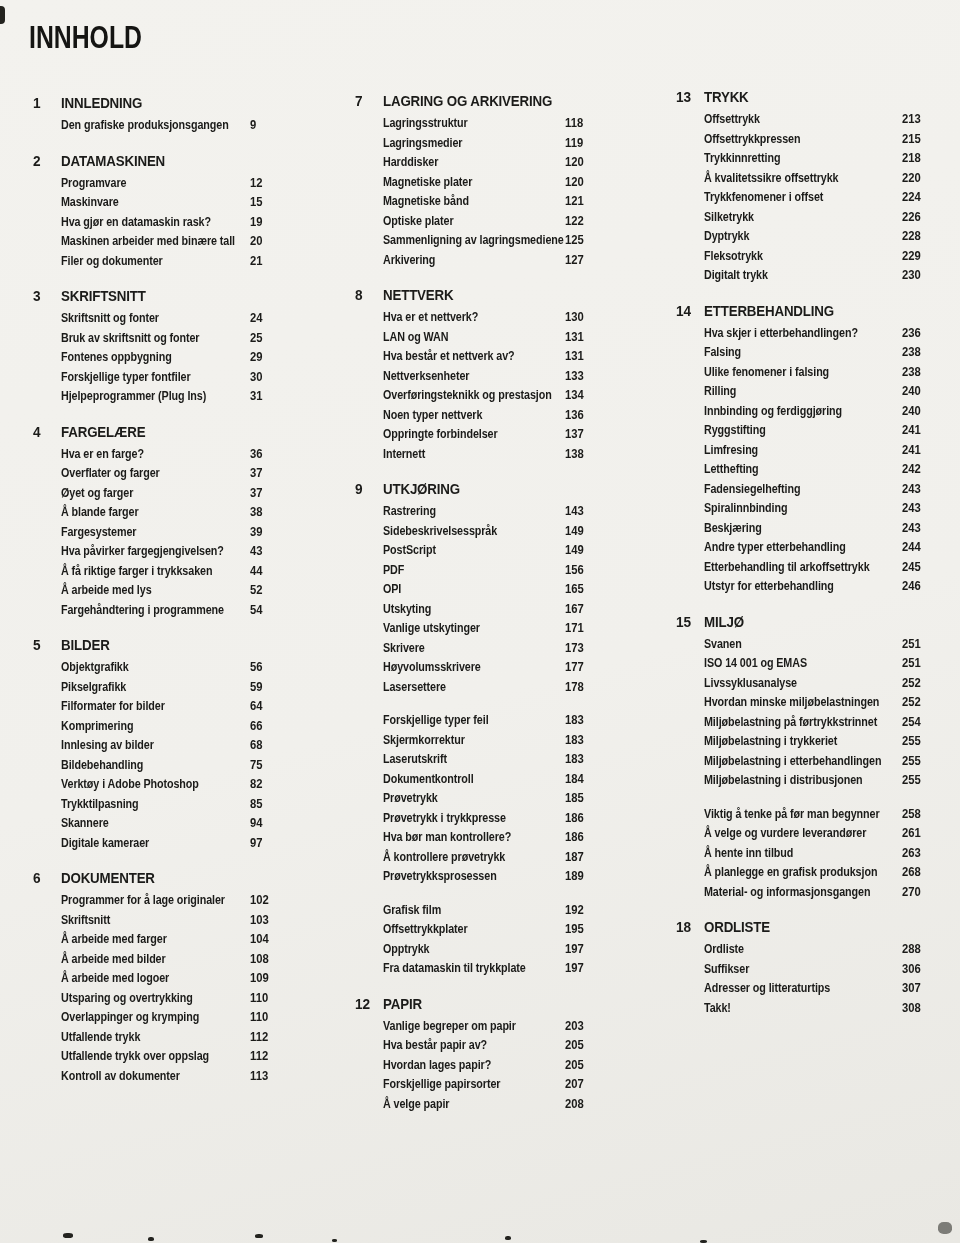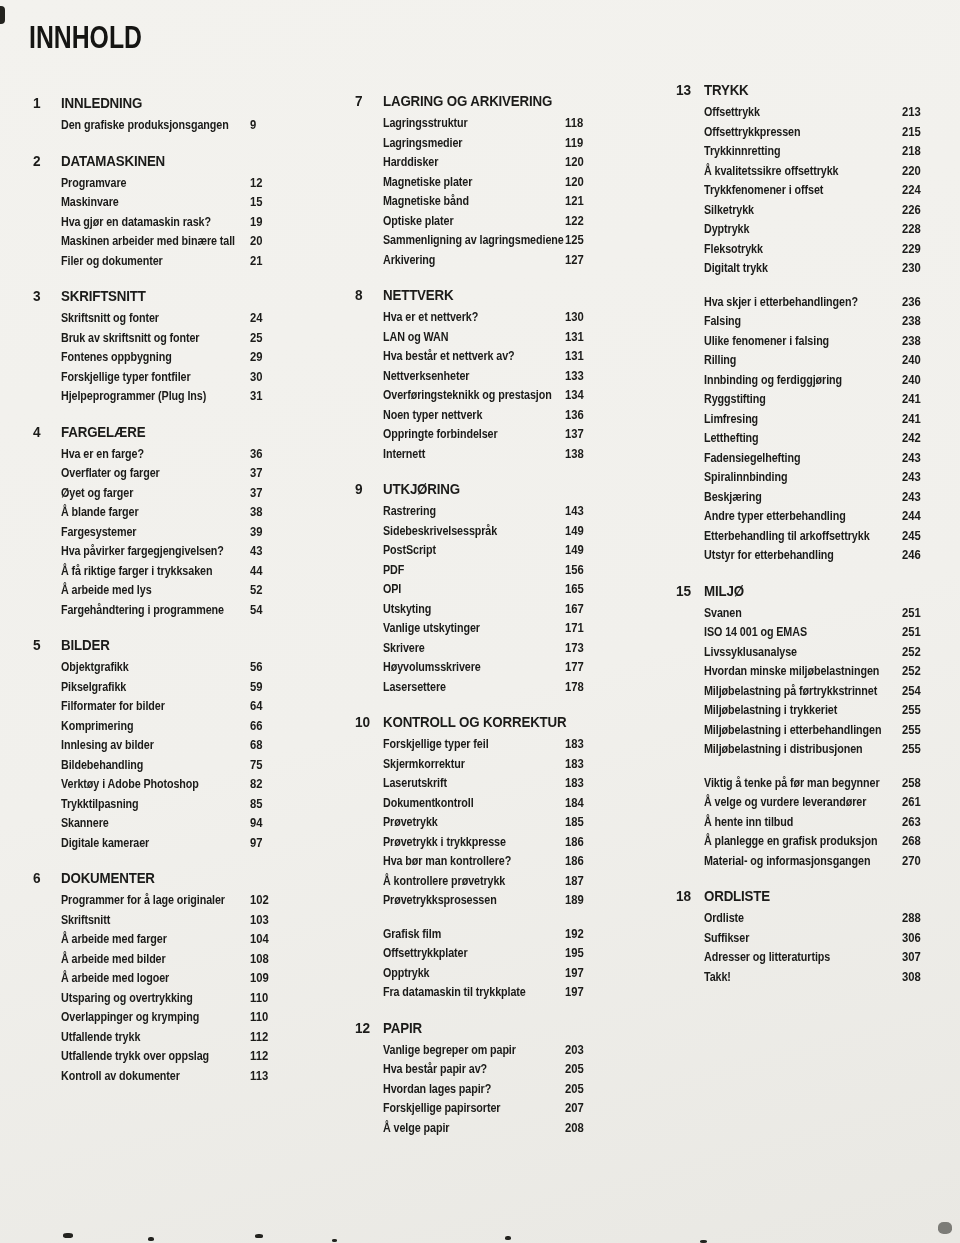--- a/index.html
+++ b/index.html
@@ -20,21 +20,21 @@
     font-weight: bold;
     letter-spacing: 0px;
     white-space: nowrap;
     transform: scaleX(0.80);
     transform-origin: 0 0;
     color: #151513;
   }
   .toc-column { position: absolute; }
   .col-0 { left: 33px;  top: 92px; width: 262px; --pagex: 189px; }
   .col-1 { left: 355px; top: 90px; width: 262px; --pagex: 182px; }
-  .col-2 { left: 676px; top: 79px; width: 272px; --pagex: 198px; }
+  .col-2 { left: 676px; top: 86px; width: 272px; --pagex: 198px; }
 
   .section { margin-bottom: 14px; }
   .sec-head { display: flex; line-height: 21px; margin-bottom: 3px; }
   .sec-num {
     width: 28px; flex: none;
     font-size: 15.5px; font-weight: bold;
     transform: scaleX(0.88); transform-origin: 0 50%;
   }
   .sec-title {
     font-size: 15.5px; font-weight: bold;
@@ -212,24 +212,20 @@
         <div class="item"><span class="label">PDF</span><span class="page">156</span></div>
         <div class="item"><span class="label">OPI</span><span class="page">165</span></div>
         <div class="item"><span class="label">Utskyting</span><span class="page">167</span></div>
         <div class="item"><span class="label">Vanlige utskytinger</span><span class="page">171</span></div>
         <div class="item"><span class="label">Skrivere</span><span class="page">173</span></div>
         <div class="item"><span class="label">Høyvolumsskrivere</span><span class="page">177</span></div>
         <div class="item"><span class="label">Lasersettere</span><span class="page">178</span></div>
       </div>
     </div>
     <div class="section">
-      <div class="sec-head">
-        <span class="sec-num">10</span>
-        <span class="sec-title">KONTROLL OG KORREKTUR</span>
-      </div>
       <div class="items">
         <div class="item"><span class="label">Forskjellige typer feil</span><span class="page">183</span></div>
         <div class="item"><span class="label">Skjermkorrektur</span><span class="page">183</span></div>
         <div class="item"><span class="label">Laserutskrift</span><span class="page">183</span></div>
         <div class="item"><span class="label">Dokumentkontroll</span><span class="page">184</span></div>
         <div class="item"><span class="label">Prøvetrykk</span><span class="page">185</span></div>
         <div class="item"><span class="label">Prøvetrykk i trykkpresse</span><span class="page">186</span></div>
         <div class="item"><span class="label">Hva bør man kontrollere?</span><span class="page">186</span></div>
         <div class="item"><span class="label">Å kontrollere prøvetrykk</span><span class="page">187</span></div>
         <div class="item"><span class="label">Prøvetrykksprosessen</span><span class="page">189</span></div>
@@ -269,20 +265,24 @@
         <div class="item"><span class="label">Trykkinnretting</span><span class="page">218</span></div>
         <div class="item"><span class="label">Å kvalitetssikre offsettrykk</span><span class="page">220</span></div>
         <div class="item"><span class="label">Trykkfenomener i offset</span><span class="page">224</span></div>
         <div class="item"><span class="label">Silketrykk</span><span class="page">226</span></div>
         <div class="item"><span class="label">Dyptrykk</span><span class="page">228</span></div>
         <div class="item"><span class="label">Fleksotrykk</span><span class="page">229</span></div>
         <div class="item"><span class="label">Digitalt trykk</span><span class="page">230</span></div>
       </div>
     </div>
     <div class="section">
+      <div class="sec-head">
+        <span class="sec-num">14</span>
+        <span class="sec-title">ETTERBEHANDLING</span>
+      </div>
       <div class="items">
         <div class="item"><span class="label">Hva skjer i etterbehandlingen?</span><span class="page">236</span></div>
         <div class="item"><span class="label">Falsing</span><span class="page">238</span></div>
         <div class="item"><span class="label">Ulike fenomener i falsing</span><span class="page">238</span></div>
         <div class="item"><span class="label">Rilling</span><span class="page">240</span></div>
         <div class="item"><span class="label">Innbinding og ferdiggjøring</span><span class="page">240</span></div>
         <div class="item"><span class="label">Ryggstifting</span><span class="page">241</span></div>
         <div class="item"><span class="label">Limfresing</span><span class="page">241</span></div>
         <div class="item"><span class="label">Letthefting</span><span class="page">242</span></div>
         <div class="item"><span class="label">Fadensiegelhefting</span><span class="page">243</span></div>

